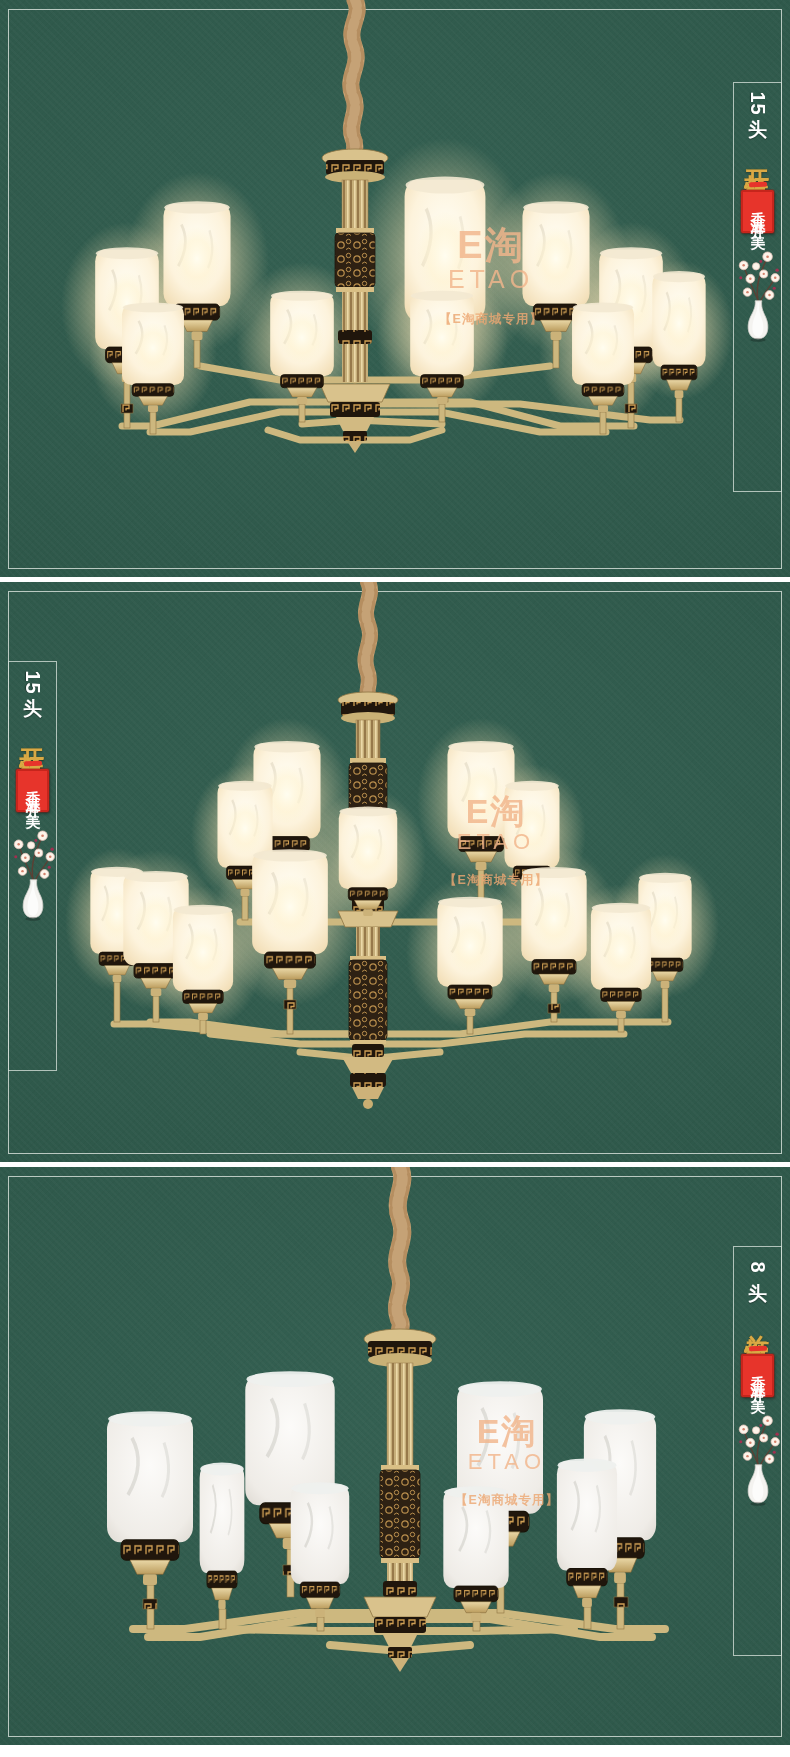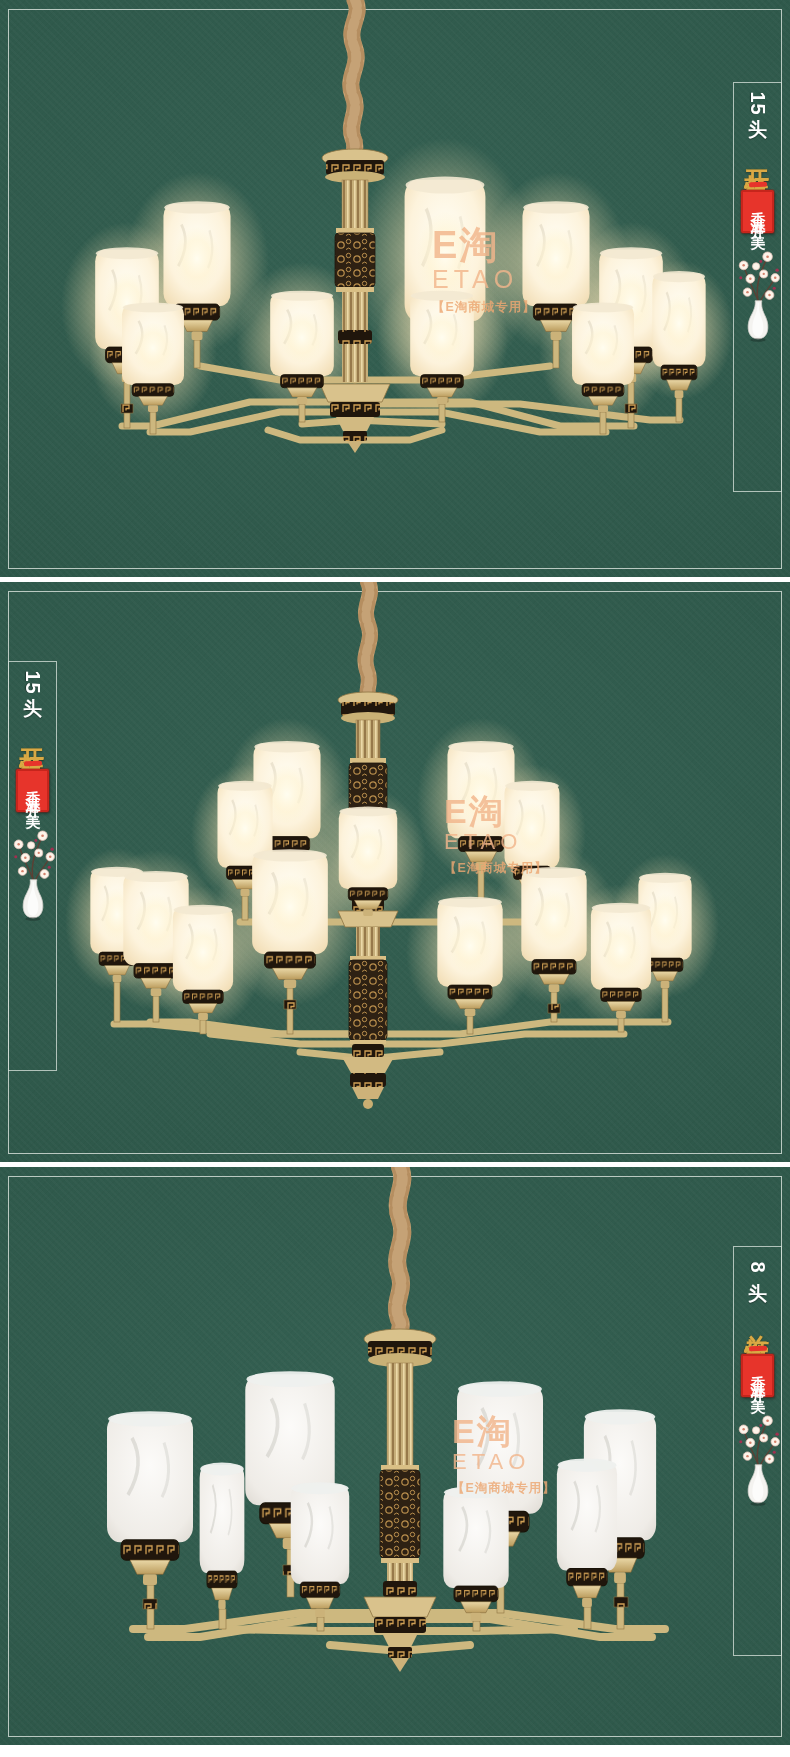--- a/index.html
+++ b/index.html
@@ -25,24 +25,24 @@
   .effect-label{margin-top:10px;writing-mode:vertical-rl;text-orientation:upright;letter-spacing:5px;
     font-size:25px;font-weight:bold;color:#d9a945;
     text-shadow:0 0 1px rgba(120,80,10,.55), 0 1px 2px rgba(0,0,0,.3);}
   .seal-dash{width:18px;height:5px;background:#e7342b;border-radius:2px;margin-top:12px;transform:rotate(-3deg);}
   .seal{margin-top:3px;background:#e7342b;border:2px solid #c6251c;border-radius:2px;
     color:#ffffff;writing-mode:vertical-rl;text-orientation:upright;
     font-size:15px;font-weight:bold;letter-spacing:7px;padding:8px 5px 3px 5px;
     box-shadow:0 0 0 1px rgba(150,20,12,.35), 1px 2px 3px rgba(0,0,0,.35);}
   .vase{margin-top:12px;}
   
-  .watermark{position:absolute;text-align:left;color:#f2b68c;opacity:.82;pointer-events:none;}
+  .watermark{position:absolute;text-align:center;color:#f2b68c;opacity:.82;pointer-events:none;}
   .wm-cn{font-size:38px;font-weight:bold;line-height:1.05;letter-spacing:2px;}
   .wm-en{font-size:25px;font-weight:normal;letter-spacing:5px;line-height:1.1;}
-  .wm-cap{font-size:12.5px;font-weight:bold;color:#eda873;margin-top:6px;letter-spacing:1px;}
+  .wm-cap{font-size:12.5px;font-weight:bold;color:#eda873;margin-top:18px;letter-spacing:1px;}
   .wm-small .wm-cn{font-size:34px;} .wm-small .wm-en{font-size:22px;}
   .defs-svg{position:absolute;width:0;height:0;}
 </style>
 </head>
 <body>
 
 <div id="page">
 
 <svg class="defs-svg" aria-hidden="true">
   <defs>

